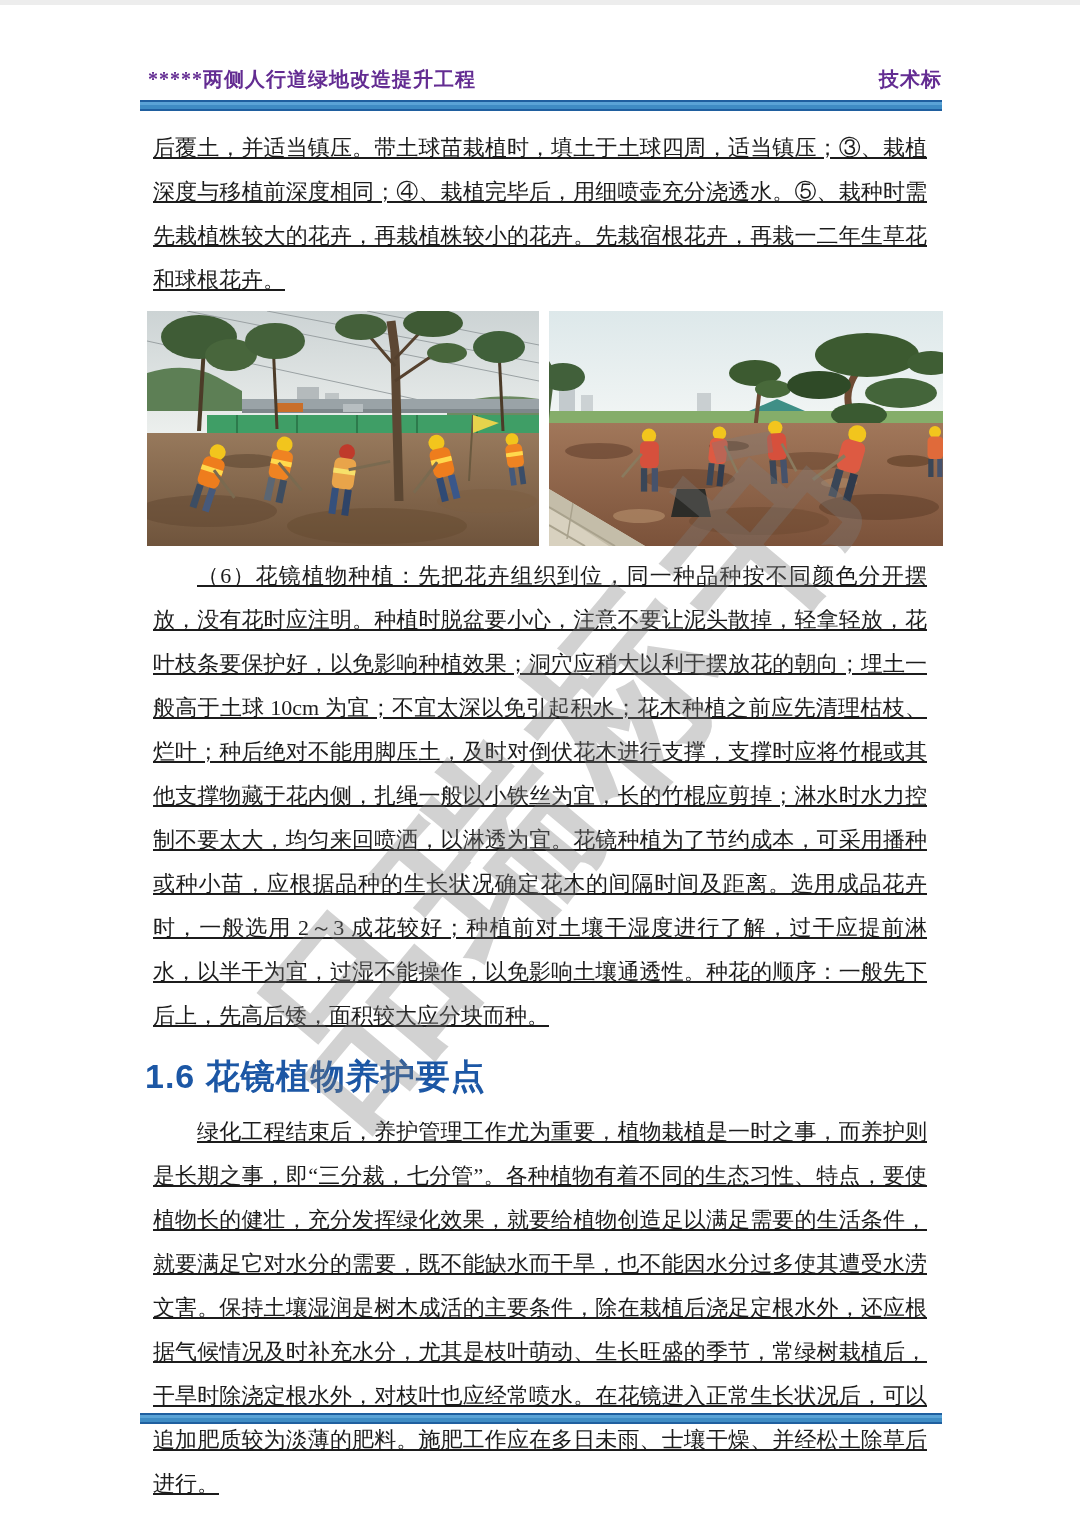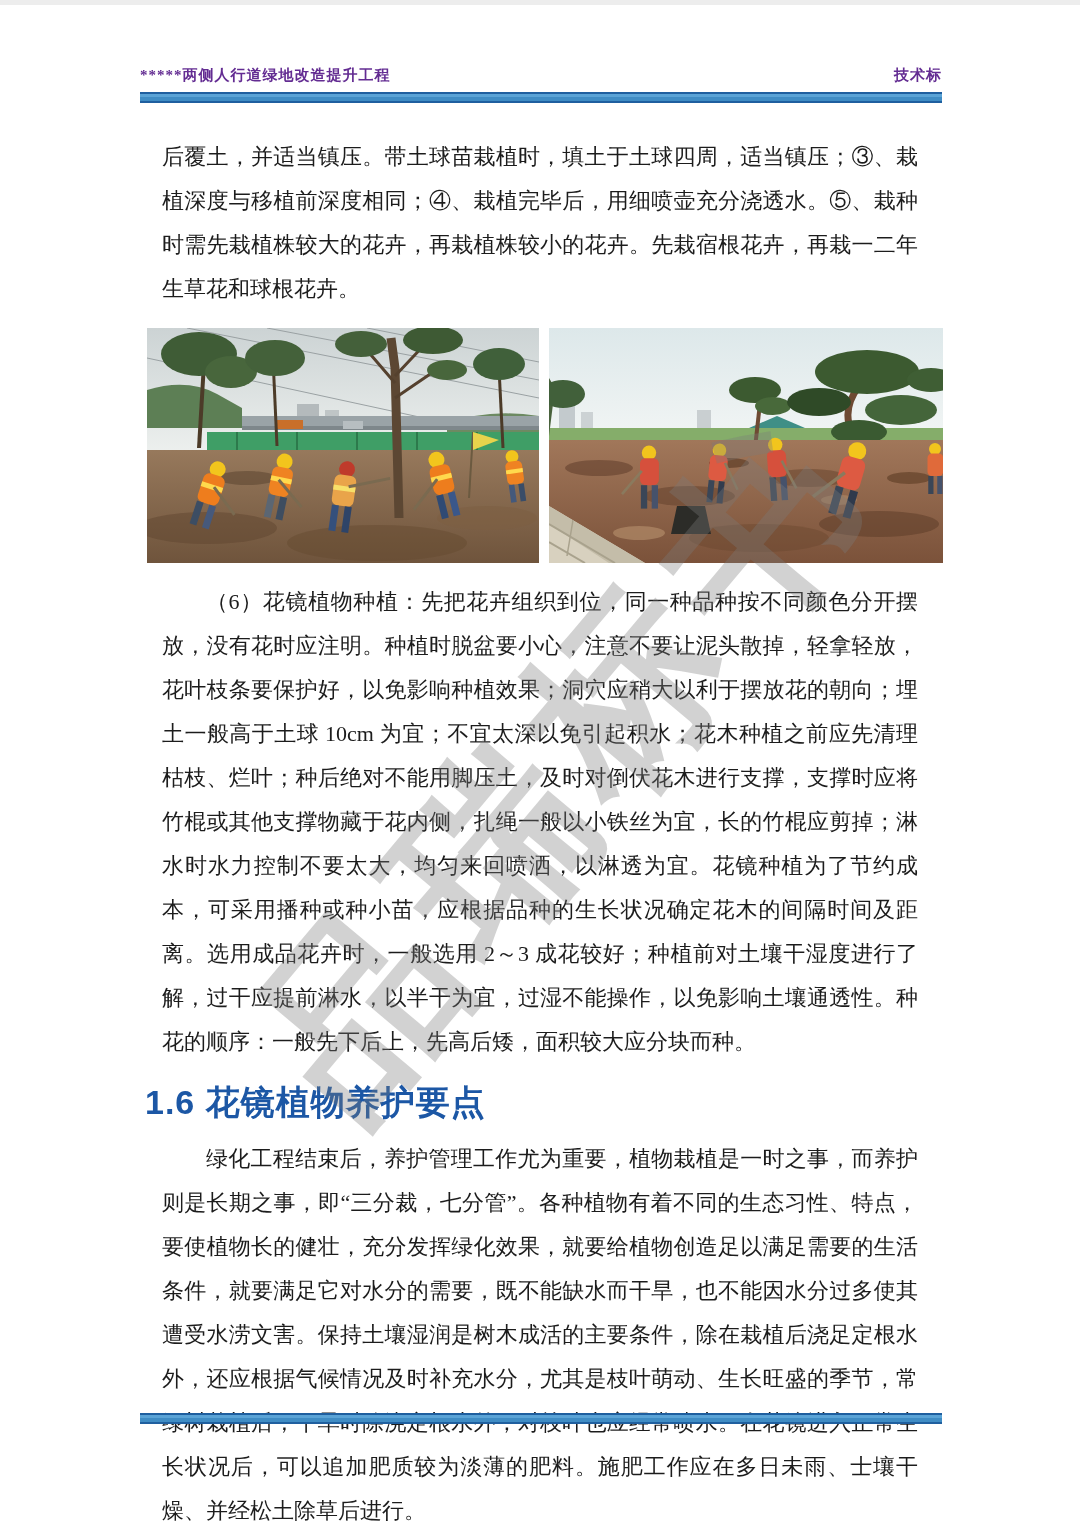--- a/index.html
+++ b/index.html
@@ -14,38 +14,39 @@
   }
   .scan-edge-top {
     position: absolute; top: 0; left: 0; right: 0; height: 5px;
     background: #ededed;
   }
 
   
   .header { position: absolute; left: 140px; right: 138px; top: 66px; z-index: 2; }
   .header-row { display: flex; justify-content: space-between; align-items: baseline; }
   .header-title, .header-tag {
-    color: #632c92; font-size: 15px; font-weight: bold; letter-spacing: 1px;
+    color: #632c92; font-size: 20px; font-weight: bold; letter-spacing: 1px;
     font-family: "Liberation Serif", "DejaVu Serif", serif;
+    margin-left: 8px;
   }
   .rule-band {
     margin-top: 7px; height: 11px;
     background: linear-gradient(to bottom,
       #1f5f9f 0%, #1f5f9f 16%,
       #5aa3d6 16%, #5aa3d6 46%,
       #3f8cc4 46%, #3f8cc4 80%,
       #1f5f9f 80%, #1f5f9f 100%);
   }
 
   
   .content {
     position: absolute; left: 145px; width: 790px; top: 118px; z-index: 2;
     font-size: 22px; line-height: 44px; text-align: justify;
   }
-  .content p { margin: 17px; }
+  .content p { margin: 8px; text-decoration: underline; }
   .p-indent { text-indent: 2em; }
 
   .photos { display: flex; gap: 10px; margin: 9px 0 4px 2px; }
   .photo-frame { display: block; line-height: 0; }
   .photo-frame svg { display: block; }
 
   .section-heading {
     font-family: "Liberation Sans", "DejaVu Sans", sans-serif;
     font-weight: bold; color: #1c57a5; font-size: 34px;
     line-height: 36px; margin: 20px 0 16px 0; letter-spacing: 1px;

